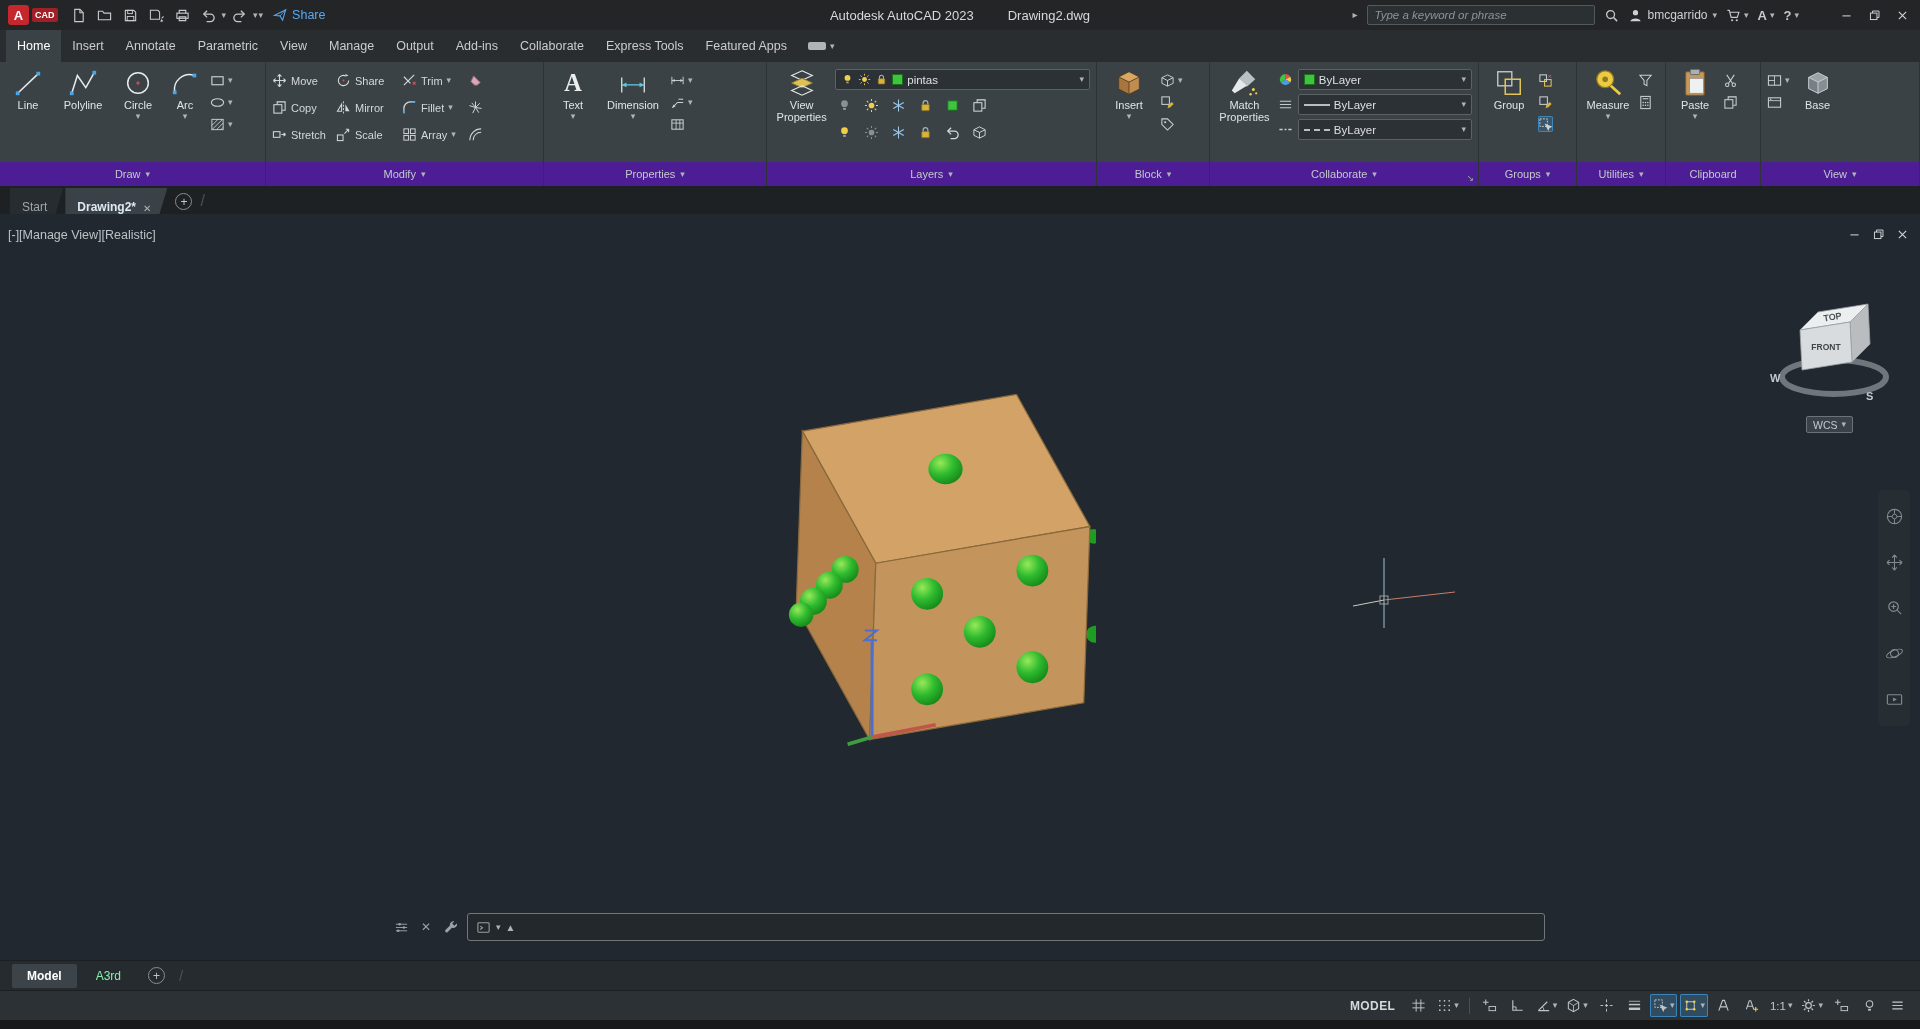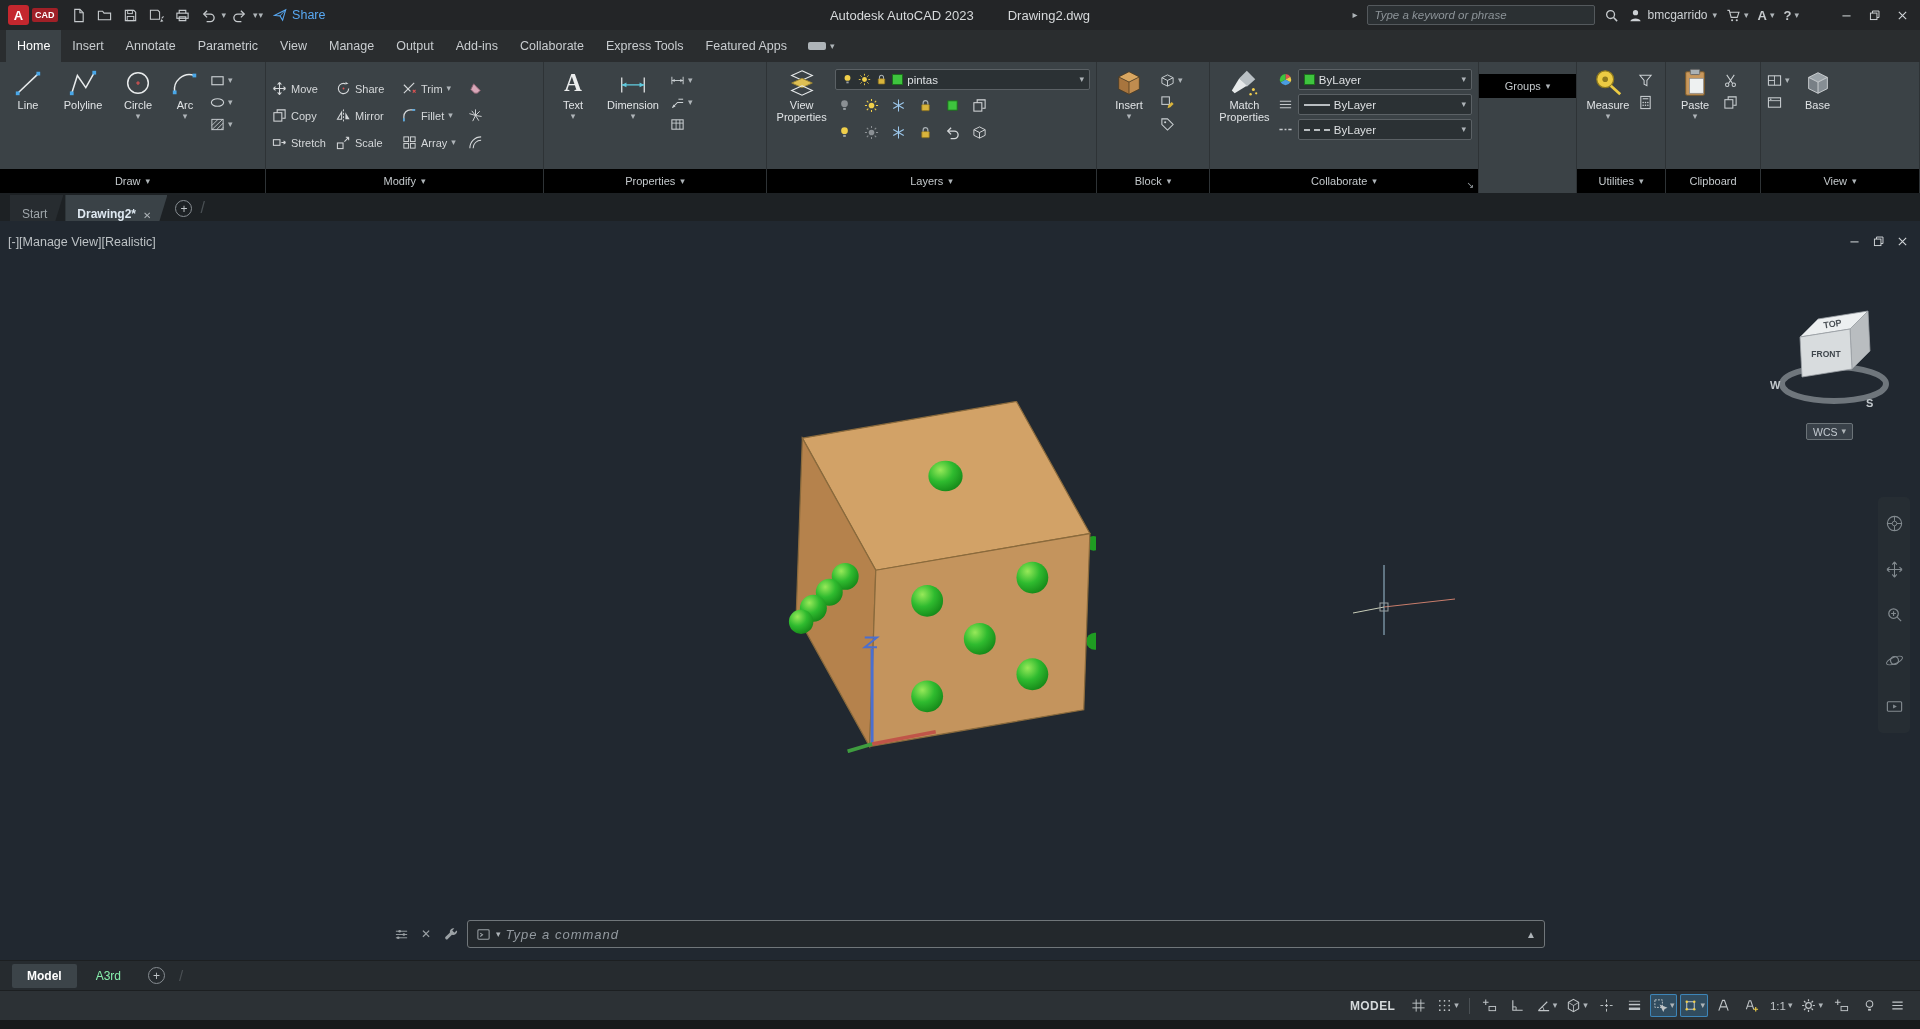--- a/index.html
+++ b/index.html
@@ -35,21 +35,21 @@
 .ribbon-tabs{flex:0 0 32px;background:#2a2d2f;display:flex;align-items:stretch;padding-left:6px;font-size:12.5px;color:#c9cdd0;}
 .rtab{padding:0 11px;display:flex;align-items:center;}
 .rtab.active{background:#3b4246;color:#fff;}
 .rtab-toggle{display:flex;align-items:center;gap:4px;margin-left:10px;}
 .rtab-pill{width:18px;height:8px;background:#aeb4b8;border-radius:2px;}
 
 
 .ribbon{flex:0 0 124px;background:#3b4246;display:flex;font-size:11px;}
 .panel{display:flex;flex-direction:column;border-right:1px solid #2e3336;}
 .pbody{flex:1;display:flex;align-items:stretch;padding:3px 6px 1px;gap:5px;}
-.pfoot{flex:0 0 24px;background:#000000;display:flex;align-items:center;justify-content:center;gap:5px;font-size:11px;color:#c4c9cc;position:relative;margin-top:12px;}
+.pfoot{flex:0 0 24px;background:#4c1d95;display:flex;align-items:center;justify-content:center;gap:5px;font-size:11px;color:#c4c9cc;position:relative;margin-top:12px;}
 .pfoot .exp{position:absolute;right:4px;bottom:3px;font-size:9px;color:#9fa6aa;}
 .bigbtn{display:flex;flex-direction:column;align-items:center;justify-content:flex-start;gap:1px;padding-top:3px;text-align:center;line-height:12px;color:#e1e4e6;}
 .bigbtn svg{width:30px;height:30px;flex:0 0 auto;}
 .vstack{display:flex;flex-direction:column;justify-content:flex-start;gap:6px;padding-top:7px;}
 .mini{display:flex;align-items:center;gap:3px;color:#ccd1d4;height:16px;}
 .mini svg{width:15px;height:15px;}
 .mgrid{display:grid;grid-template-columns:64px 66px 66px 28px;grid-auto-rows:27px;align-items:center;padding-top:5px;}
 .gitem{display:flex;align-items:center;gap:4px;color:#d5d8da;}
 .gitem svg{width:15px;height:15px;}
 .lay-col{display:flex;flex-direction:column;gap:4px;padding-top:4px;width:258px;}
@@ -653,21 +653,21 @@
             </span>
         </div>
       </div>
       <div class="pfoot">
         <span>Draw</span>
         <span class="cd">▾</span>
       </div>
     </div>
 
     <div class="panel p-modify">
-      <div class="pbody" style="padding-top:8px">
+      <div class="pbody" style="padding-top:0">
         <div class="mgrid">
           <span class="gitem">
               <svg>
                 <use href="#s-move"></use>
               </svg>
               <span>Move</span>
             </span>
           <span class="gitem">
               <svg>
                 <use href="#s-rotate"></use>
@@ -931,20 +931,45 @@
         </div>
       </div>
       <div class="pfoot">
         <span>Collaborate</span>
         <span class="cd">▾</span>
         <span class="exp">↘</span>
       </div>
     </div>
 
     <div class="panel p-groups">
+      <div class="pbody">
+        <div class="bigbtn" style="width:48px">
+          <svg>
+              <use href="#s-group32"></use>
+            </svg>
+          <span>Group</span>
+        </div>
+        <div class="vstack">
+          <span class="mini">
+              <svg>
+                <use href="#s-ungroup"></use>
+              </svg>
+            </span>
+          <span class="mini">
+              <svg>
+                <use href="#s-gedit"></use>
+              </svg>
+            </span>
+          <span class="mini hlmini">
+              <svg>
+                <use href="#s-selcyc"></use>
+              </svg>
+            </span>
+        </div>
+      </div>
       <div class="pfoot">
         <span>Groups</span>
         <span class="cd">▾</span>
       </div>
     </div>
 
     <div class="panel p-util">
       <div class="pbody">
         <div class="bigbtn" style="width:50px">
           <svg>
@@ -1150,21 +1175,20 @@
       <span class="cmd-tool">
           <svg>
             <use href="#s-wrench"></use>
           </svg>
         </span>
       <div class="cmd-box">
         <svg>
             <use href="#s-cmdbtn"></use>
           </svg>
         <span class="cd">▾</span>
-        <input class="cmd-input" type="text" placeholder="Type a command" style="">
         <span class="cmd-up">▲</span>
       </div>
     </div>
 
   </div>
 
   <div class="layouts">
     <div class="ltab active">
         <span>Model</span>
       </div>

